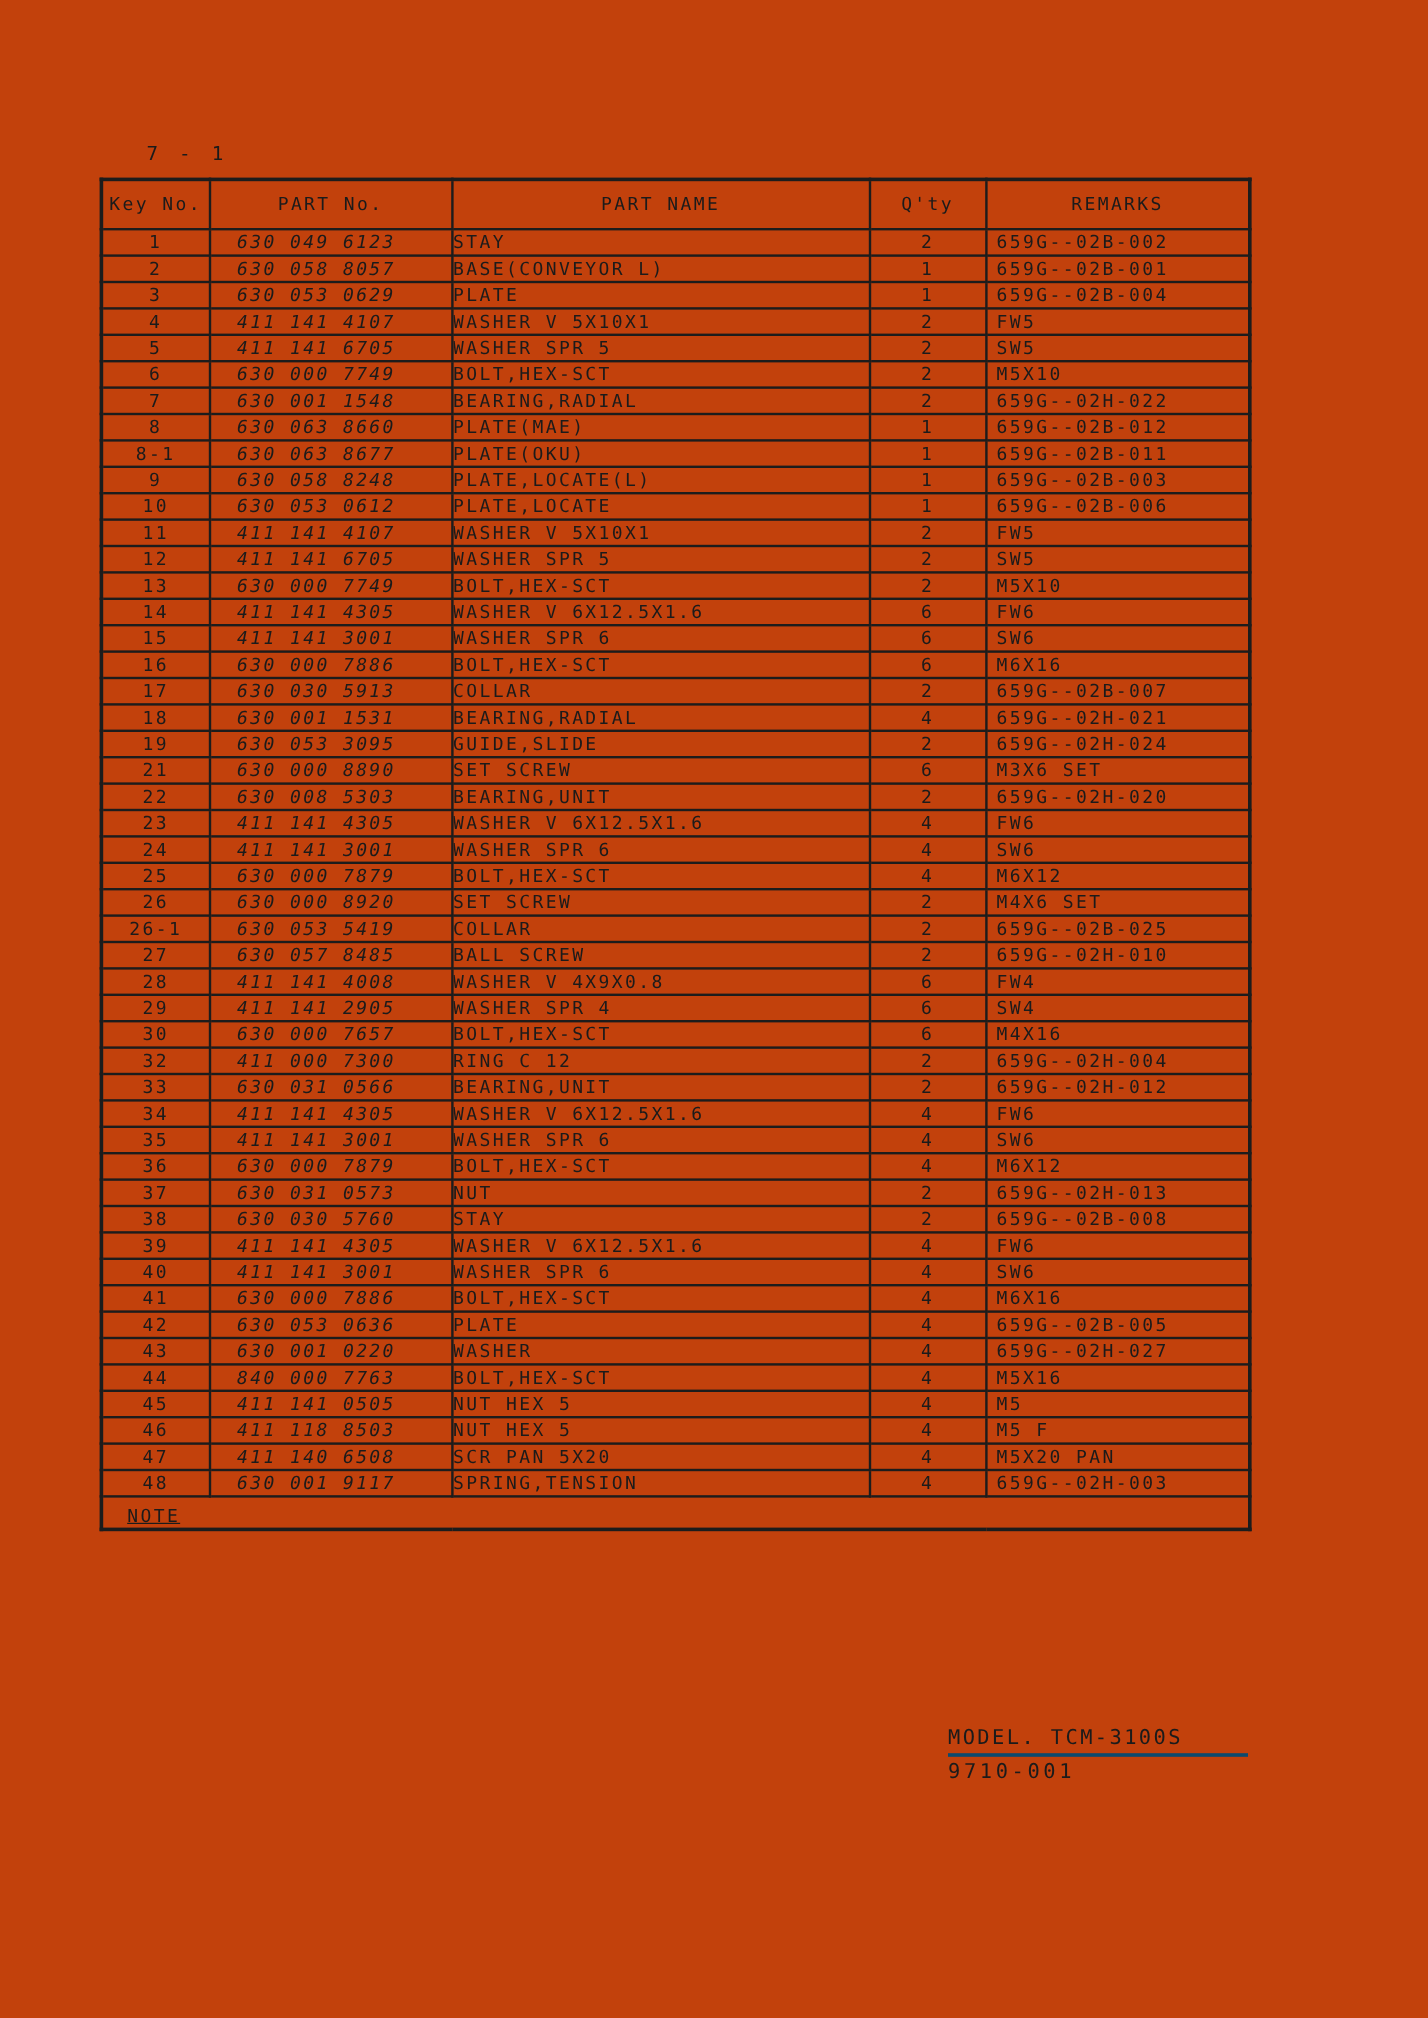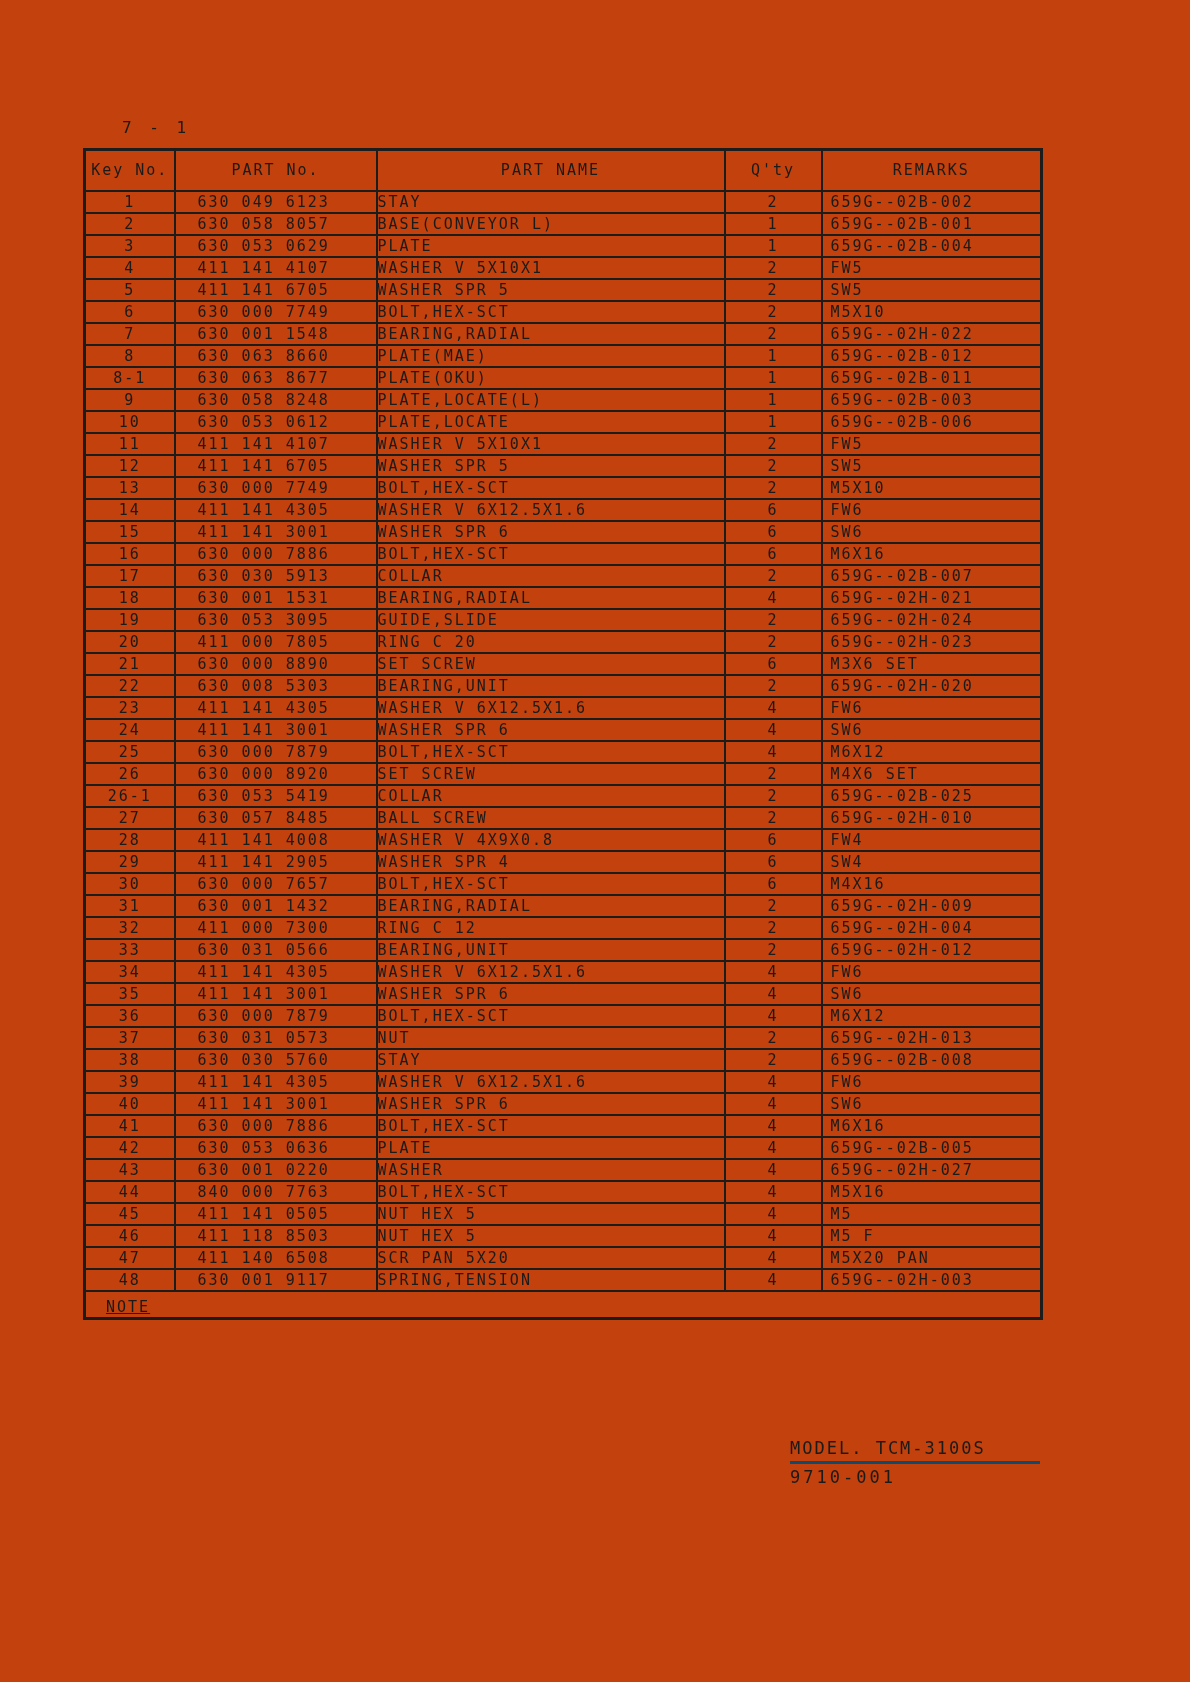--- a/index.html
+++ b/index.html
@@ -53,21 +53,21 @@
     vertical-align: middle;
   }
   
   .w-key     { width: 90px; }
   .w-partno  { width: 202px; }
   .w-name    { width: 348px; }
   .w-qty     { width: 97px; }
   .w-remarks { width: 220px; }
 
   td.c0 { text-align: center; }
-  td.c1 { padding-left: 22px; }
+  td.c1 { padding-left: 22px; font-style: italic; }
   td.c2 { padding-left: 0; }
   td.c3 { text-align: center; }
   td.c4 { padding-left: 8px; }
 
   td.note-cell {
     height: 124px;
     vertical-align: top;
     padding: 5px 12px 0 20px;
     font-size: 15px;
     letter-spacing: 4px;
@@ -257,27 +257,20 @@
             <td class="c4">659G--02H-021</td>
           </tr>
           <tr>
             <td class="c0">19</td>
             <td class="c1">630 053 3095</td>
             <td class="c2">GUIDE,SLIDE</td>
             <td class="c3">2</td>
             <td class="c4">659G--02H-024</td>
           </tr>
           <tr>
-            <td class="c0">20</td>
-            <td class="c1">411 000 7805</td>
-            <td class="c2">RING C 20</td>
-            <td class="c3">2</td>
-            <td class="c4">659G--02H-023</td>
-          </tr>
-          <tr>
             <td class="c0">21</td>
             <td class="c1">630 000 8890</td>
             <td class="c2">SET SCREW</td>
             <td class="c3">6</td>
             <td class="c4">M3X6 SET</td>
           </tr>
           <tr>
             <td class="c0">22</td>
             <td class="c1">630 008 5303</td>
             <td class="c2">BEARING,UNIT</td>
@@ -339,27 +332,20 @@
             <td class="c2">WASHER SPR 4</td>
             <td class="c3">6</td>
             <td class="c4">SW4</td>
           </tr>
           <tr>
             <td class="c0">30</td>
             <td class="c1">630 000 7657</td>
             <td class="c2">BOLT,HEX-SCT</td>
             <td class="c3">6</td>
             <td class="c4">M4X16</td>
-          </tr>
-          <tr>
-            <td class="c0">31</td>
-            <td class="c1">630 001 1432</td>
-            <td class="c2">BEARING,RADIAL</td>
-            <td class="c3">2</td>
-            <td class="c4">659G--02H-009</td>
           </tr>
           <tr>
             <td class="c0">32</td>
             <td class="c1">411 000 7300</td>
             <td class="c2">RING C 12</td>
             <td class="c3">2</td>
             <td class="c4">659G--02H-004</td>
           </tr>
           <tr>
             <td class="c0">33</td>

